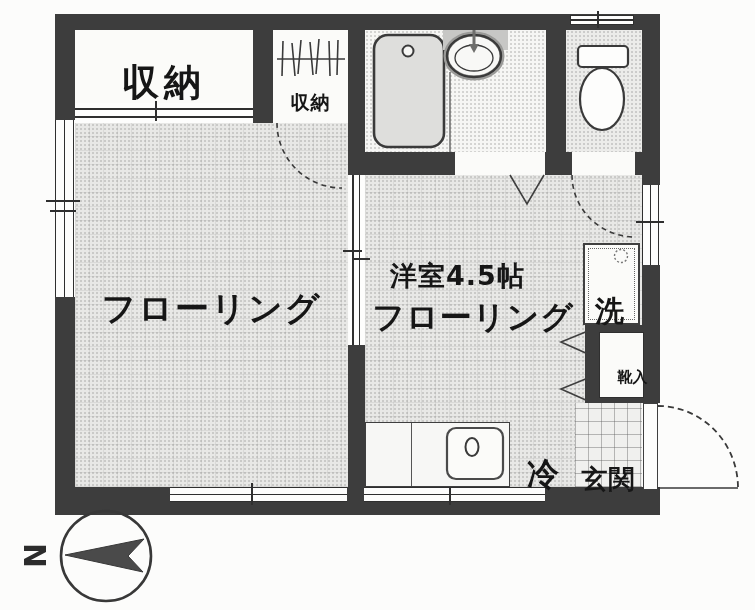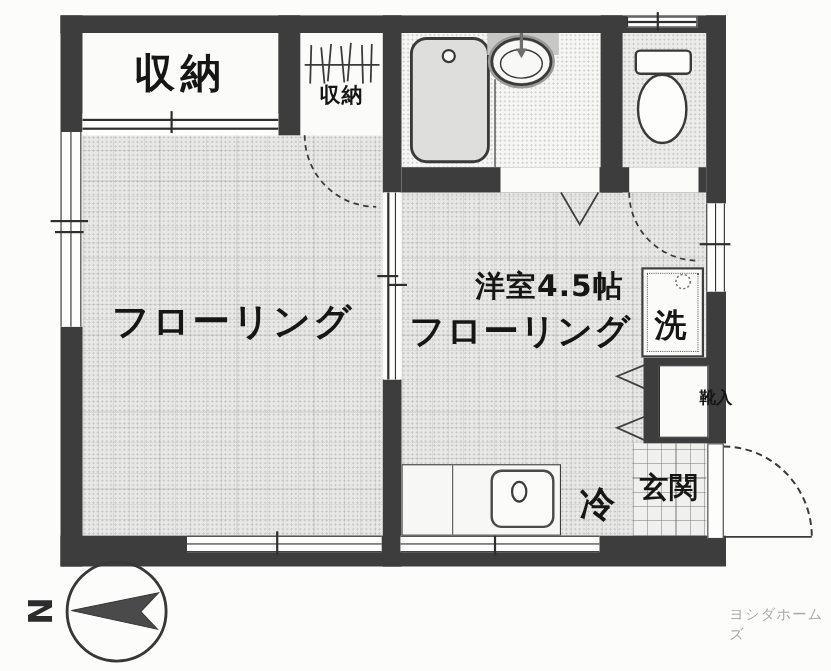--- a/index.html
+++ b/index.html
@@ -19,21 +19,21 @@
   .tile{position:absolute;background-color:#f0f0ee;
     background-image:
       repeating-linear-gradient(0deg, rgba(90,90,90,.40) 0 1px, transparent 1px 13px),
       repeating-linear-gradient(90deg, rgba(90,90,90,.40) 0 1px, transparent 1px 13px);}
   .win{position:absolute;background:#fdfdfc;}
   .win.v{border-left:1.6px solid #2f2f2f;border-right:1.6px solid #2f2f2f;}
   .win.h{border-top:1.6px solid #2f2f2f;border-bottom:1.6px solid #2f2f2f;}
   .win .mid-v{position:absolute;left:50%;top:0;bottom:0;width:1.6px;margin-left:-0.8px;background:#2f2f2f;}
   .win .mid-h{position:absolute;top:50%;left:0;right:0;height:1.6px;margin-top:-0.8px;background:#2f2f2f;}
   .tick{position:absolute;background:#2f2f2f;}
-  .lbl{position:absolute;font-weight:700;color:#161616;text-align:center;white-space:nowrap;}
+  .lbl{position:absolute;font-weight:700;color:#161616;text-align:center;white-space:nowrap;margin-top:16px;}
   svg.overlay{position:absolute;left:0;top:0;pointer-events:none;}
   .slider{position:absolute;background:#fdfdfc;}
   .slider .ln-h{position:absolute;left:0;right:0;height:1.5px;background:#2f2f2f;}
   .slider .ln-v{position:absolute;top:0;bottom:0;width:1.5px;background:#2f2f2f;}
   .counter{position:absolute;background:#f7f7f5;border:1.5px solid #3f3f3f;}
   .counter .div-v{position:absolute;top:0;bottom:0;width:1.3px;background:#555;}
   .washer{position:absolute;background:#fbfbf9;border:2px solid #3f3f3f;}
   .washer .inner{position:absolute;left:3px;top:3px;right:3px;bottom:3px;border:1.5px dotted #666;}
   .leaf{position:absolute;background:#fdfdfc;border:1.3px solid #3f3f3f;}
   .credit{position:absolute;color:#a9a9a7;font-size:13px;letter-spacing:1px;font-weight:400;}
@@ -171,23 +171,22 @@
       <circle cx="106" cy="556" r="45" fill="none" stroke="#383838" stroke-width="2.6"></circle>
       <polygon points="65,555 144,539 128,556 143,572" fill="#4a4a4a" stroke="#383838" stroke-width="1"></polygon>
     </g>
   </svg>
 
   <div class="lbl" style="left:75px;top:42px;width:178px;font-size:37px;letter-spacing:5px;">収納</div>
   <div class="lbl" style="left:273px;top:74px;width:75px;font-size:19px;letter-spacing:1px;">収納</div>
 
   <div class="lbl" style="left:70px;top:270px;width:283px;font-size:34px;letter-spacing:2px;">フローリング</div>
 
-  <div class="lbl" style="left:387px;top:242px;width:225px;font-size:27px;letter-spacing:1px;">洋室4.5帖</div>
+  <div class="lbl" style="left:345px;top:242px;width:225px;font-size:27px;letter-spacing:1px;">洋室4.5帖</div>
   <div class="lbl" style="left:358px;top:280px;width:230px;font-size:32px;letter-spacing:1px;">フローリング</div>
 
   <div class="lbl" style="left:583px;top:276px;width:53px;font-size:29px;">洗</div>
-  <div class="lbl" style="left:599px;top:352px;width:67px;font-size:15px;text-align:right;">靴入</div>
+  <div class="lbl" style="left:599px;top:352px;width:67px;font-size:15px;">靴入</div>
   <div class="lbl" style="left:522px;top:437px;width:42px;font-size:32px;">冷</div>
-  <div class="lbl" style="left:575px;top:426px;width:67px;font-size:26px;letter-spacing:1px;">玄関</div>
+  <div class="lbl" style="left:575px;top:446px;width:67px;font-size:26px;letter-spacing:1px;">玄関</div>
 
   <div class="north" style="left:22px;top:538px;">N</div>
-  <div class="credit" style="left:663px;top:550px;">ヨシダホームズ</div>
 </div>
 
 </body></html>

